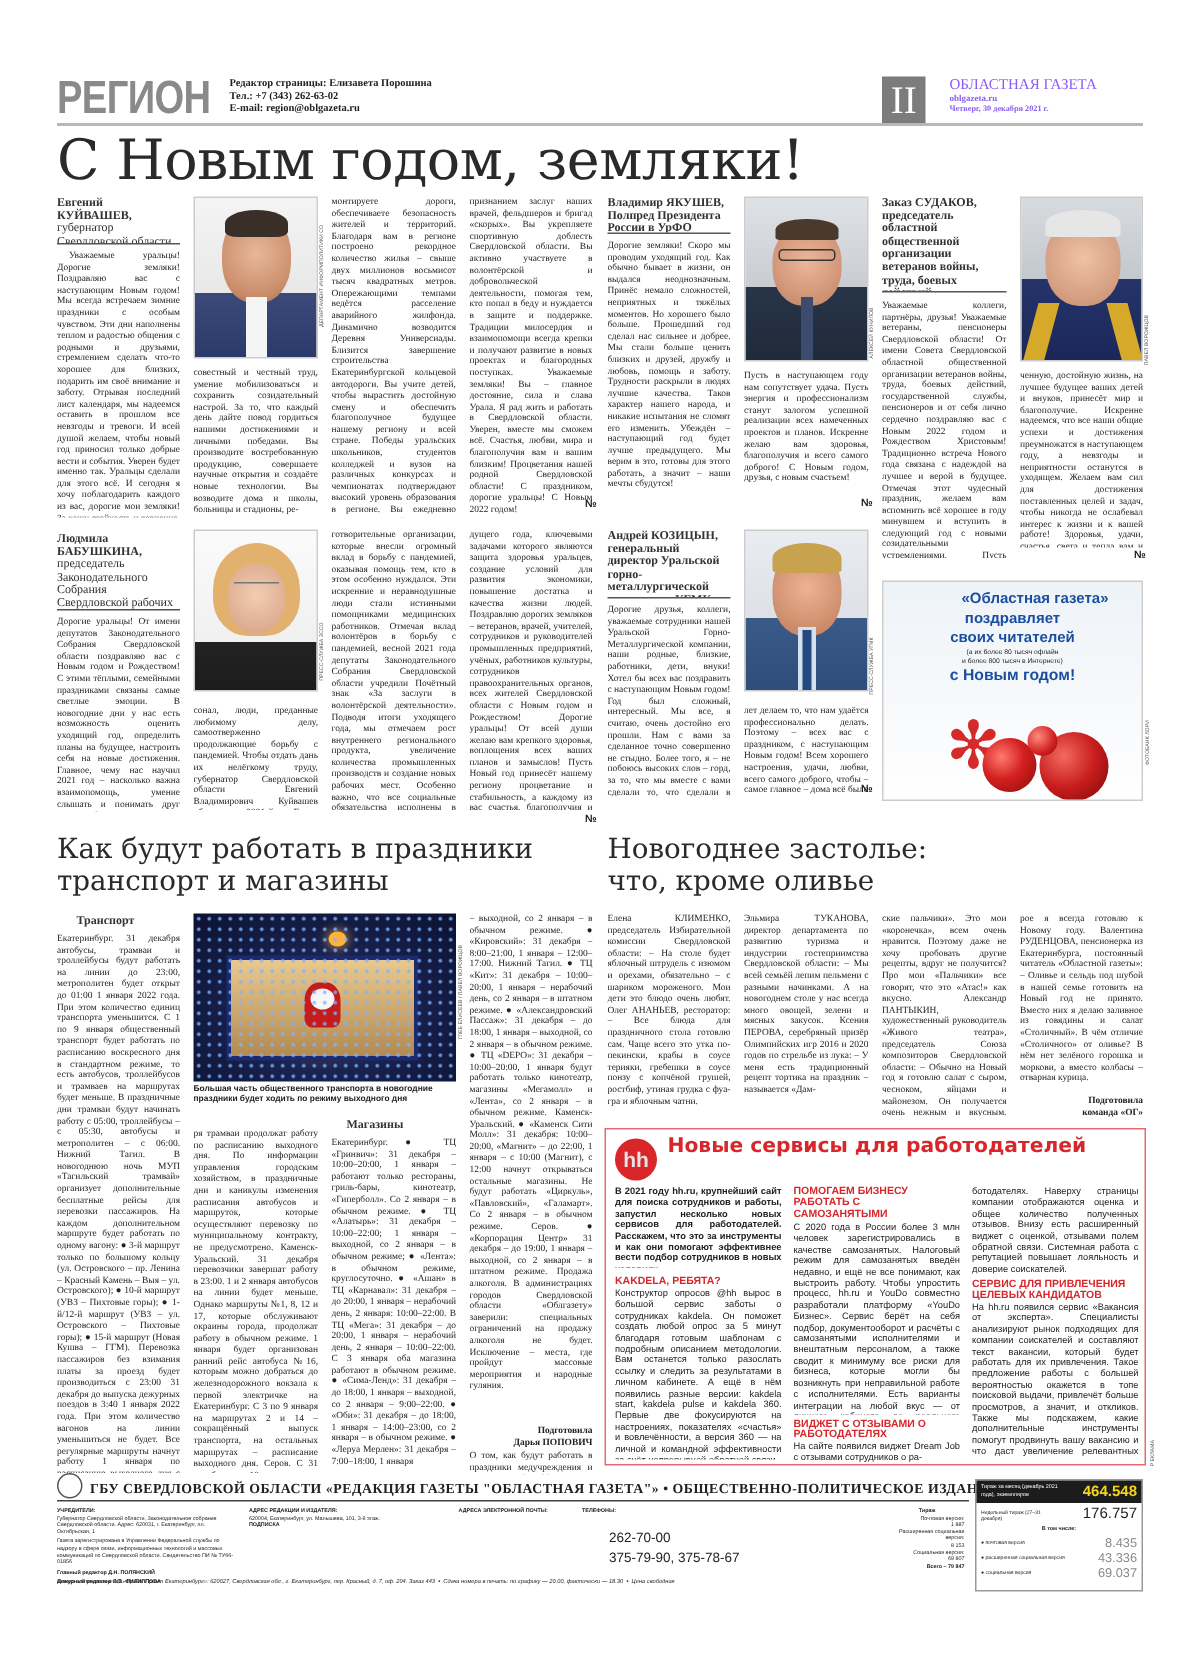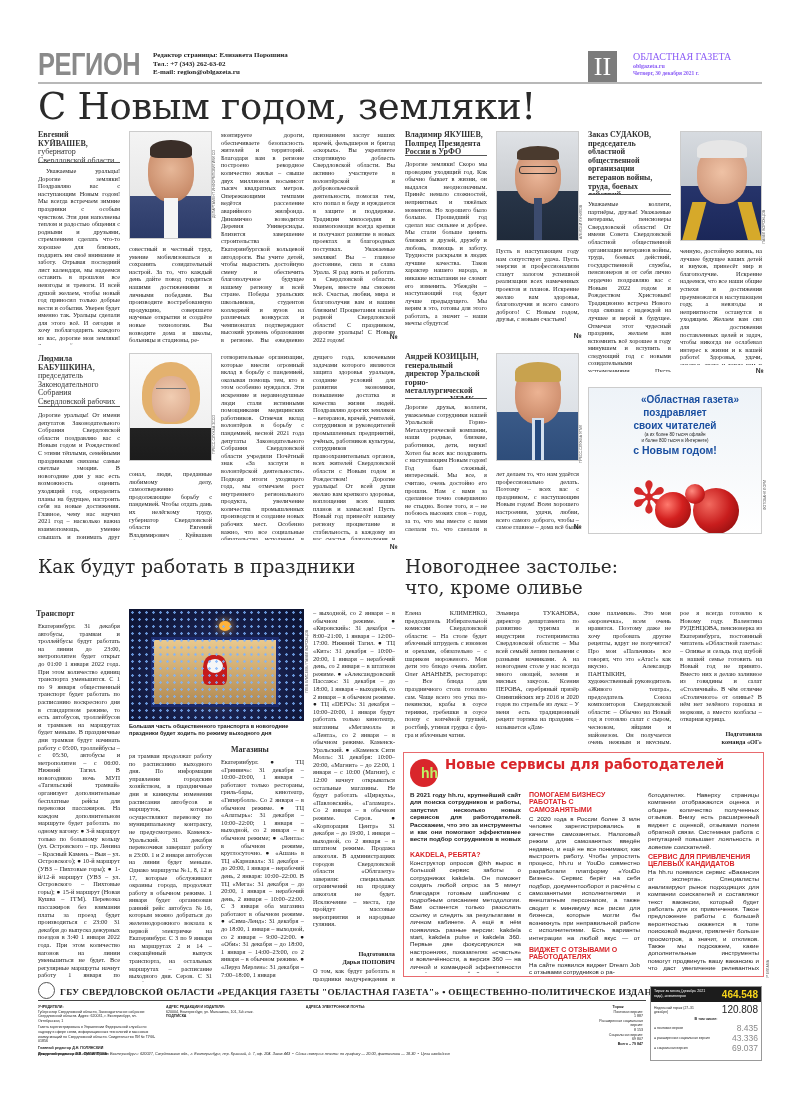--- a/index.html
+++ b/index.html
@@ -123,22 +123,23 @@
 
   <div style="position:absolute;left:40px;top:90px;width:40px;height:40px;color:#d42a2a;font-size:44px;line-height:40px;">✻</div>
   <div style="position:absolute;left:66px;top:104px;width:36px;height:36px;border-radius:50%;background:radial-gradient(circle at 35% 35%,#ff7a6e 0%,#d3201f 45%,#8c0b0b 100%);"></div>
   <div style="position:absolute;left:104px;top:100px;width:46px;height:46px;border-radius:50%;background:radial-gradient(circle at 35% 35%,#f26a5f 0%,#c81d1d 50%,#7a0808 100%);"></div>
   <div style="position:absolute;left:96px;top:96px;width:20px;height:20px;border-radius:50%;background:radial-gradient(circle at 35% 35%,#ff8b80 0%,#cf2020 60%,#860b0b 100%);"></div>
 </div>
 <div class="abs credit" style="left:763px;top:480px;">ФОТОБАНК ЛОРИ</div>
 
 <div class="abs" style="left:38px;top:556px;font-family:'DejaVu Serif',serif;font-size:18.5px;line-height:21px;color:#2a2a2a;">
   <div>Как будут работать в праздники</div>
-</div>
-<div class="abs subhead" style="left:36px;top:609px;font-size:8px;">Транспорт</div>
+  <div>транспорт и магазины</div>
+</div>
+<div class="abs subhead" style="left:51px;top:609px;font-size:8px;">Транспорт</div>
 <div class="abs txt" style="left:38px;top:622px;width:82px;height:360px;">Екатеринбург. 31 декабря автобусы, трамваи и троллейбусы будут работать на линии до 23:00, метрополитен будет открыт до 01:00 1 января 2022 года. При этом количество единиц транспорта уменьшится. С 1 по 9 января общественный транспорт будет работать по расписанию воскресного дня в стандартном режиме, то есть автобусов, троллейбусов и трамваев на маршрутах будет меньше. В праздничные дни трамваи будут начинать работу с 05:00, троллейбусы – с 05:30, автобусы и метрополитен – с 06:00. Нижний Тагил. В новогоднюю ночь МУП «Тагильский трамвай» организует дополнительные бесплатные рейсы для перевозки пассажиров. На каждом дополнительном маршруте будет работать по одному вагону: ● 3-й маршрут только по большому кольцу (ул. Островского – пр. Ленина – Красный Камень – Выя – ул. Островского); ● 10-й маршрут (УВЗ – Пихтовые горы); ● 1-й/12-й маршрут (УВЗ – ул. Островского – Пихтовые горы); ● 15-й маршрут (Новая Кушва – ГГМ). Перевозка пассажиров без взимания платы за проезд будет производиться с 23:00 31 декабря до выпуска дежурных поездов в 3:40 1 января 2022 года. При этом количество вагонов на линии уменьшиться не будет. Все регулярные маршруты начнут работу 1 января по расписанию выходного дня с 05:00–06:00 утра в полном объёме. Далее по 9 янва-</div>
 
 <div class="abs" style="left:129px;top:609px;width:175px;height:112px;overflow:hidden;background:radial-gradient(ellipse at 50% 60%,#6a5a3a 0%,#1a2250 40%,#0b1230 100%);">
   <div style="position:absolute;left:22px;top:28px;width:128px;height:70px;background:linear-gradient(180deg,#e9c98e 0%,#b28a52 100%);border:3px solid #1b2a6e;"></div>
   <div style="position:absolute;left:74px;top:46px;width:24px;height:30px;border-radius:40% 40% 20% 20%;background:#c51b1b;"></div>
   <div style="position:absolute;left:78px;top:50px;width:16px;height:14px;border-radius:50%;background:#f6f6f6;"></div>
   <div style="position:absolute;left:90px;top:12px;width:12px;height:10px;border-radius:50%;background:#ffb23a;box-shadow:0 0 8px #ffb23a;"></div>
   <div style="position:absolute;inset:0;background-image:radial-gradient(#7db4ff 1px,transparent 1.5px);background-size:7px 7px;opacity:0.8;"></div>
 </div>
 <div class="abs credit" style="left:305px;top:630px;">ГЛЕБ ЕЛИСЕЕВ / ПАВЕЛ ВОРОЖЦОВ</div>
@@ -161,21 +162,21 @@
 <div class="abs txt" style="left:405px;top:609px;width:82px;height:135px;">Елена КЛИМЕНКО, председатель Избирательной комиссии Свердловской области: – На столе будет яблочный штрудель с изюмом и орехами, обязательно – с шариком мороженого. Мои дети это блюдо очень любят. Олег АНАНЬЕВ, ресторатор: – Все блюда для праздничного стола готовлю сам. Чаще всего это утка по-пекински, крабы в соусе терияки, гребешки в соусе понзу с копчёной грушей, ростбиф, утиная грудка с фуа-гра и яблочным чатни.</div>
 <div class="abs txt" style="left:496px;top:609px;width:83px;height:135px;">Эльмира ТУКАНОВА, директор департамента по развитию туризма и индустрии гостеприимства Свердловской области: – Мы всей семьёй лепим пельмени с разными начинками. А на новогоднем столе у нас всегда много овощей, зелени и мясных закусок. Ксения ПЕРОВА, серебряный призёр Олимпийских игр 2016 и 2020 годов по стрельбе из лука: – У меня есть традиционный рецепт тортика на праздник – называется «Дам-</div>
 <div class="abs txt" style="left:588px;top:609px;width:83px;height:135px;">ские пальчики». Это мои «коронечка», всем очень нравится. Поэтому даже не хочу пробовать другие рецепты, вдруг не получится? Про мои «Пальчики» все говорят, что это «Атас!» как вкусно. Александр ПАНТЫКИН, художественный руководитель «Живого театра», председатель Союза композиторов Свердловской области: – Обычно на Новый год я готовлю салат с сыром, чесноком, яйцами и майонезом. Он получается очень нежным и вкусным. Это, так сказать, моё фирменное блюдо, кото-</div>
 <div class="abs txt" style="left:680px;top:609px;width:82px;height:115px;">рое я всегда готовлю к Новому году. Валентина РУДЕНЦОВА, пенсионерка из Екатеринбурга, постоянный читатель «Областной газеты»: – Оливье и сельдь под шубой в нашей семье готовить на Новый год не принято. Вместо них я делаю заливное из говядины и салат «Столичный». В чём отличие «Столичного» от оливье? В нём нет зелёного горошка и моркови, а вместо колбасы – отварная курица.</div>
 <div class="abs txt" style="left:680px;top:730px;width:82px;text-align:right;font-weight:bold;">
   <div>Подготовила</div>
   <div>команда «ОГ»</div>
 </div>
 
 <div class="abs" style="left:403px;top:752px;width:361px;height:225px;border:1.5px solid #e86a6e;background:#fff;">
-  <div class="abs" style="left:6px;top:6px;width:28px;height:28px;border-radius:50%;background:#d9262b;color:#bef264;font-family:'Liberation Sans',sans-serif;font-weight:bold;font-size:14px;line-height:28px;text-align:right;">hh</div>
+  <div class="abs" style="left:6px;top:6px;width:28px;height:28px;border-radius:50%;background:#d9262b;color:#e5e5e5;font-family:'Liberation Sans',sans-serif;font-weight:bold;font-size:14px;line-height:28px;text-align:center;">hh</div>
   <div class="abs" style="left:41px;top:3px;font-family:'DejaVu Sans',sans-serif;font-weight:bold;color:#d9262b;font-size:13.5px;line-height:16px;">
     <div>Новые сервисы для работодателей</div>
   </div>
 
   <div class="abs sans-txt" style="left:6px;top:38px;width:111px;height:54px;font-weight:bold;">В 2021 году hh.ru, крупнейший сайт для поиска сотрудников и работы, запустил несколько новых сервисов для работодателей. Расскажем, что это за инструменты и как они помогают эффективнее вести подбор сотрудников в новых условиях.</div>
   <div class="abs red-head" style="left:6px;top:98px;width:111px;">KAKDELA, РЕБЯТА?</div>
   <div class="abs sans-txt" style="left:6px;top:106px;width:111px;height:114px;">Конструктор опросов @hh вырос в большой сервис заботы о сотрудниках kakdela. Он поможет создать любой опрос за 5 минут благодаря готовым шаблонам с подробным описанием методологии. Вам останется только разослать ссылку и следить за результатами в личном кабинете. А ещё в нём появились разные версии: kakdela start, kakdela pulse и kakdela 360. Первые две фокусируются на настроениях, показателях «счастья» и вовлечённости, а версия 360 — на личной и командной эффективности за счёт непрерывной обратной связи.</div>
 
   <div class="abs red-head" style="left:125px;top:38px;width:95px;">ПОМОГАЕМ БИЗНЕСУ РАБОТАТЬ С САМОЗАНЯТЫМИ</div>
   <div class="abs sans-txt" style="left:125px;top:62px;width:111px;height:128px;">С 2020 года в России более 3 млн человек зарегистрировались в качестве самозанятых. Налоговый режим для самозанятых введён недавно, и ещё не все понимают, как выстроить работу. Чтобы упростить процесс, hh.ru и YouDo совместно разработали платформу «YouDo Бизнес». Сервис берёт на себя подбор, документооборот и расчёты с самозанятыми исполнителями и внештатным персоналом, а также сводит к минимуму все риски для бизнеса, которые могли бы возникнуть при неправильной работе с исполнителями. Есть варианты интеграции на любой вкус — от личного кабинета до реального аккаунт-менеджера.</div>
@@ -201,20 +202,25 @@
     <div style="margin-top:2px;font-weight:bold">Главный редактор Д.Н. ПОЛЯНСКИЙ</div>
     <div style="margin-top:2px;font-weight:bold">Дежурный редактор О.В. ФИЛИППОВА</div>
   </div>
   <div class="abs" style="left:128px;top:0;width:110px;">
     <div style="font-weight:bold">АДРЕС РЕДАКЦИИ И ИЗДАТЕЛЯ:</div>
     <div>620004, Екатеринбург, ул. Малышева, 101, 3-й этаж.</div>
     <div style="font-weight:bold">ПОДПИСКА</div>
   </div>
   <div class="abs" style="left:245px;top:0;width:105px;">
     <div style="font-weight:bold;text-align:center">АДРЕСА ЭЛЕКТРОННОЙ ПОЧТЫ:</div>
+  </div>
+  <div class="abs" style="left:350px;top:0;width:120px;">
+    <div style="font-weight:bold">ТЕЛЕФОНЫ:</div>
+    <div style="margin-top:10px;margin-left:18px;font-size:9px;line-height:10px;">262-70-00</div>
+    <div style="margin-top:3px;margin-left:18px;font-size:9px;line-height:10px;">375-79-90, 375-78-67</div>
   </div>
   <div class="abs" style="left:555px;top:0;width:50px;text-align:right;">
     <div style="text-align:center;font-weight:bold">Тираж</div>
     <div>Почтовая версия:</div>
     <div>1 887</div>
     <div>Расширенная социальная версия:</div>
     <div>8 153</div>
     <div>Социальная версия:</div>
     <div>69 807</div>
     <div style="font-weight:bold">Всего – 79 847</div>
@@ -229,21 +235,21 @@
   <span>Цена свободная</span>
 </div>
 
 <div class="abs" style="left:650px;top:986px;width:112px;height:75px;border:1px solid #999;font-family:'Liberation Sans',sans-serif;color:#222;">
   <div style="background:#1c1c1c;height:15px;position:relative;">
     <div style="position:absolute;left:3px;top:2px;width:60px;font-size:3.6px;line-height:4.5px;color:#fff;">Тираж за месяц (декабрь 2021 года), экземпляров</div>
     <div style="position:absolute;right:3px;top:1px;font-weight:bold;font-size:10px;line-height:13px;color:#f5d31c;">464.548</div>
   </div>
   <div style="position:relative;height:14px;">
     <div style="position:absolute;left:3px;top:4px;width:40px;font-size:3.4px;line-height:4px;">Недельный тираж (27–31 декабря)</div>
-    <div style="position:absolute;right:3px;top:1px;font-size:10px;line-height:13px;">120.808</div>
+    <div style="position:absolute;right:3px;top:1px;font-size:10px;line-height:13px;">176.757</div>
   </div>
   <div style="text-align:center;font-size:3.6px;line-height:7px;font-weight:bold;">В том числе:</div>
   <div style="position:relative;height:10px;">
     <span style="position:absolute;left:3px;top:3px;font-size:3.4px;">● почтовая версия</span>
     <span style="position:absolute;right:3px;top:0;font-size:8.5px;line-height:10px;color:#8a8a8a;">8.435</span>
   </div>
   <div style="position:relative;height:10px;">
     <span style="position:absolute;left:3px;top:3px;font-size:3.4px;">● расширенная социальная версия</span>
     <span style="position:absolute;right:3px;top:0;font-size:8.5px;line-height:10px;color:#8a8a8a;">43.336</span>
   </div>

